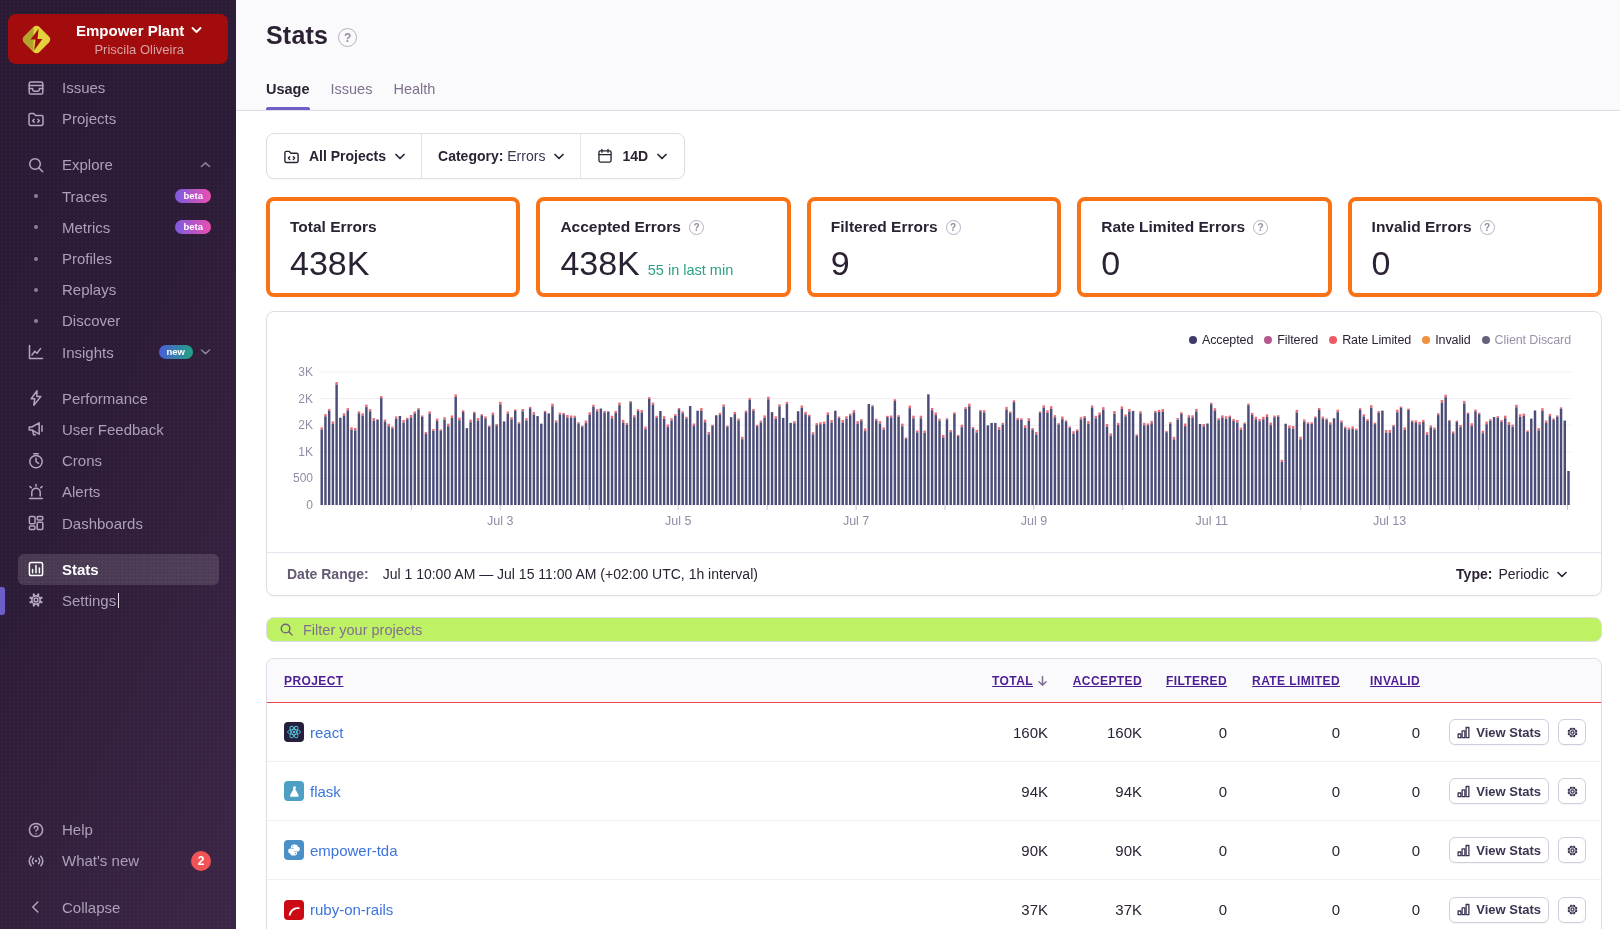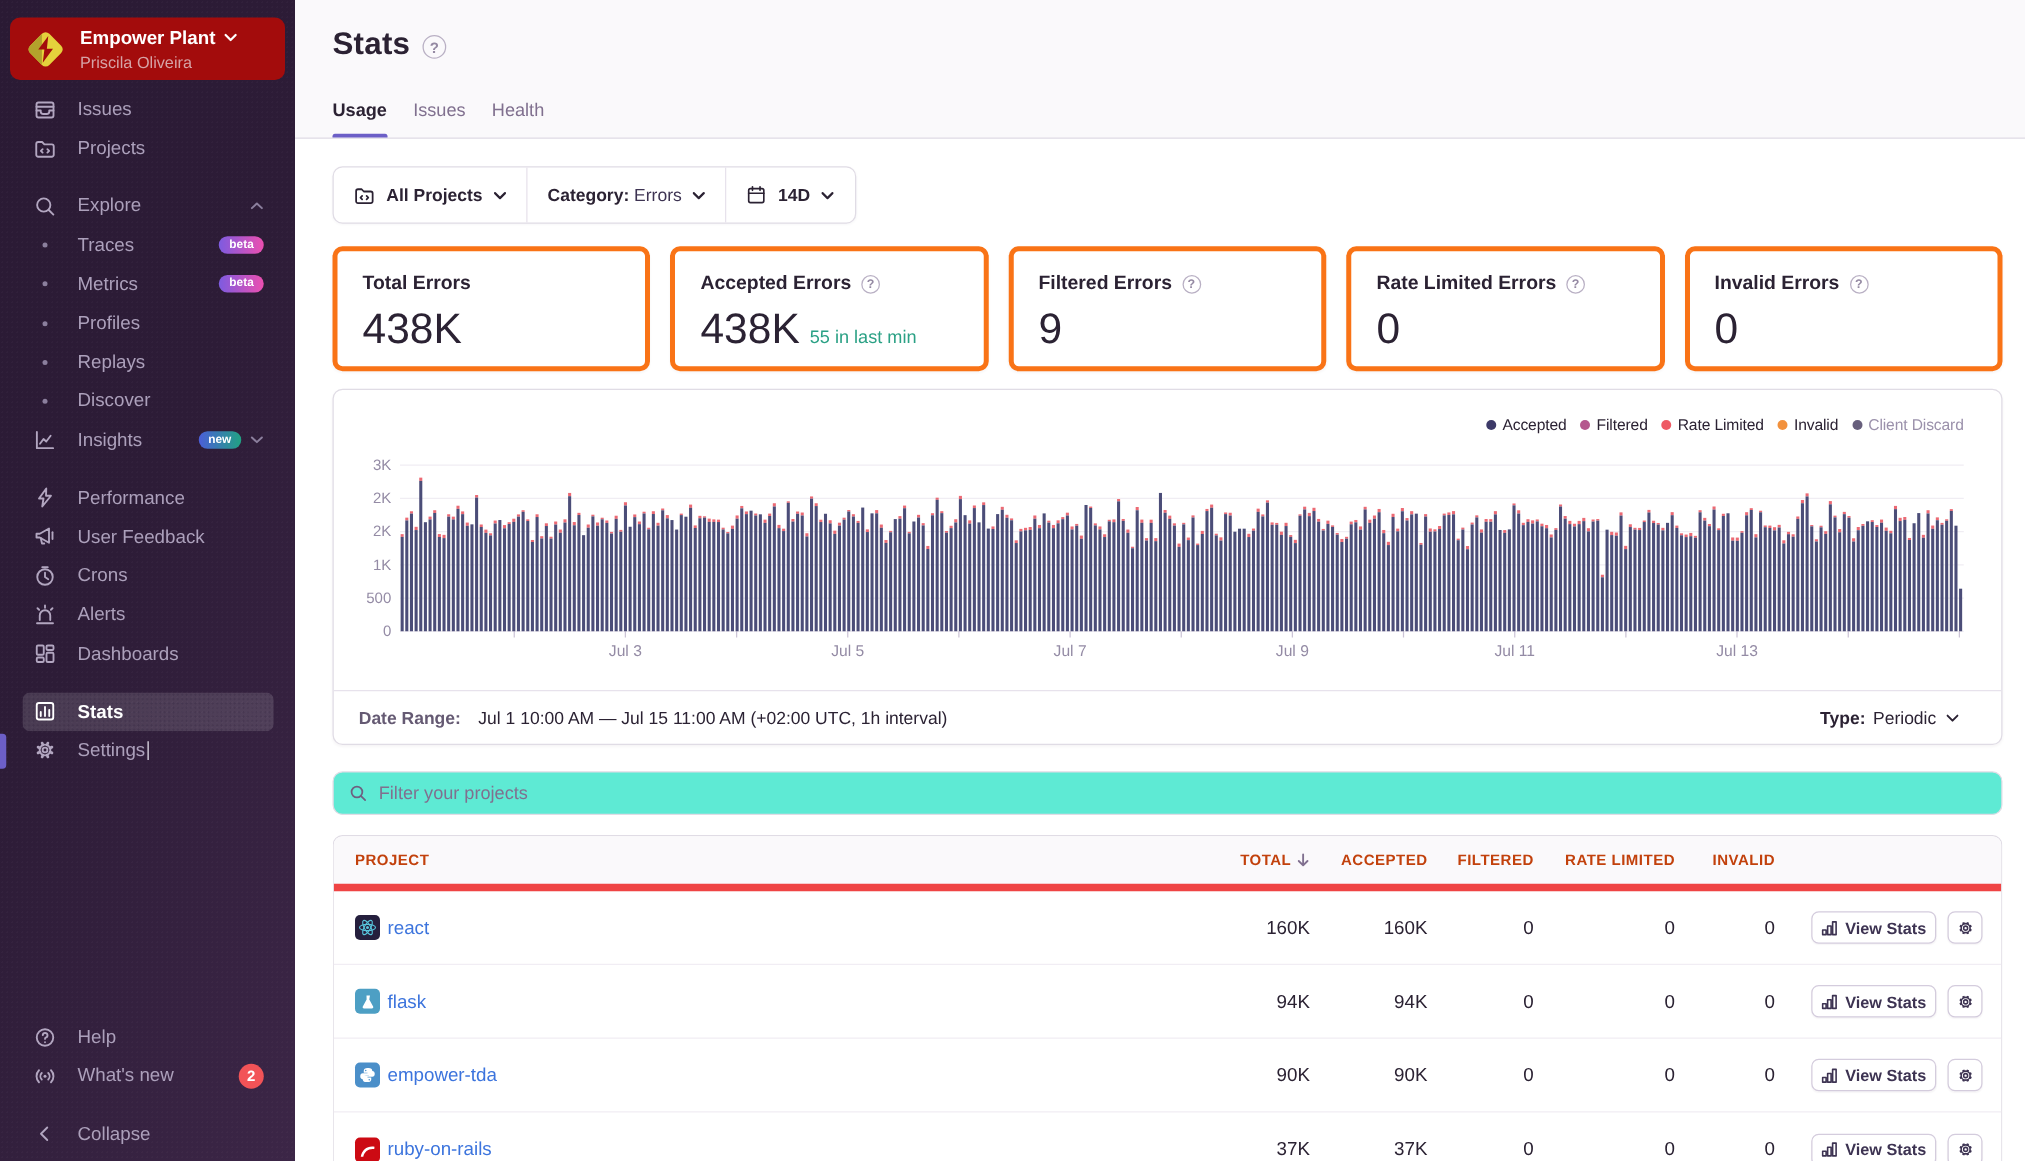--- a/index.html
+++ b/index.html
@@ -7,21 +7,21 @@
 body { font-family:"Liberation Sans", sans-serif; display:flex; background:#fff; color:#2b2233; }
 
 
 .sidebar { position:relative; width:236px; min-width:236px; height:929px;
   background:linear-gradient(115deg,#2a1a34 0%,#2d1c37 45%,#3c2647 100%); overflow:hidden; }
 .sb-dots { position:absolute; top:0; left:0; right:0; bottom:0;
   background-image:radial-gradient(rgba(255,255,255,0.022) 0.8px, transparent 0.8px);
   background-size:4px 4px; pointer-events:none; }
 .org { position:relative; margin:14px 8px 0; height:50px; background:#a30c0c; border-radius:8px;
   display:flex; align-items:center; padding:0 10px; }
-.org-txt { margin-left:9px; line-height:1; }
+.org-txt { margin-left:21px; line-height:1;text-align:center; }
 .org-name { font-size:15px; font-weight:bold; color:#fff; display:flex; align-items:center; }
 .org-user { font-size:13px; color:#d6a3a6; margin-top:5px; }
 nav { position:relative; margin-top:8px; }
 .it { height:31.2px; display:flex; align-items:center; padding:0 25px 0 27px; color:#aca0bb; font-size:15px; position:relative; }
 .it > svg:first-of-type { margin-right:17px; flex:none; }
 .it .dot { width:4px; height:4px; border-radius:50%; background:#8b7f9d; margin:0 24px 0 7px; flex:none; }
 .gap { height:15px; }
 .badge { margin-left:auto; font-size:9.5px; font-weight:bold; color:#fff; border-radius:7px; padding:2px 8px 2.5px; line-height:1; }
 .beta { background:linear-gradient(90deg,#7d5be0,#ec4fb0); }
 .newb { background:linear-gradient(90deg,#4b5ed8,#21a283); margin-left:auto; }
@@ -69,28 +69,28 @@
 .chartarea { position:relative; height:240px; }
 .legend { position:absolute; top:21px; right:30px; display:flex; align-items:center; font-size:12.5px; color:#2b2233; letter-spacing:-0.1px; }
 .legend .li { display:flex; align-items:center; margin-left:11px; }
 .legend .ld { width:8px; height:8px; border-radius:50%; margin-right:5px; }
 .cfoot { border-top:1px solid #e7e2ec; height:43px; display:flex; align-items:center; padding:0 20px; font-size:14px; }
 .cfoot b { color:#655a73; }
 .cfoot .rng { color:#2b2233; margin-left:14px; }
 .cfoot .right { margin-left:auto; margin-right:14px; display:flex; align-items:center; color:#2b2233; }
 .cfoot .right b { color:#2b2233; margin-right:6px; }
 
-.search { margin-top:21px; height:35px; border:1px solid #e0dce5; border-radius:8px; background:#5eead4;
+.search { margin-top:21px; height:25px; border:1px solid #e0dce5; border-radius:8px; background:#bef264;
   display:flex; align-items:center; padding:0 12px; color:#80708f; font-size:14.5px; }
 .search svg { margin-right:9px; }
 
 .tablepanel { margin-top:16px; border:1px solid #e0dce5; border-radius:8px 8px 0 0; border-bottom:none; background:#fff; overflow:hidden; }
 .trow { display:grid; grid-template-columns:1fr 100px 94px 85px 113px 80px 166px; align-items:center; padding:0 15px 0 17px; }
-.thead { height:44px; background:#faf9fb; border-bottom:6px solid #ef4444; font-size:12px; font-weight:bold;
-  color:#c2410c; letter-spacing:0.4px; }
+.thead { height:44px; background:#faf9fb; border-bottom:1px solid #ef4444; font-size:12px; font-weight:bold;
+  color:#4c1d95; letter-spacing:0.4px;text-decoration:underline; }
 .thead .num { display:flex; justify-content:flex-end; align-items:center; }
 .tr { height:59px; border-bottom:1px solid #f1edf4; font-size:15px; }
 .tr:last-child { border-bottom:none; }
 .num { text-align:right; }
 .proj { display:flex; align-items:center; }
 .picon { width:20px; height:20px; border-radius:4px; margin-right:6px; flex:none; display:flex; align-items:center; justify-content:center; }
 .pname { color:#3c74dd; }
 .actions { display:flex; justify-content:flex-end; align-items:center; }
 .vbtn { white-space:nowrap; height:26px; border:1px solid #d4ccdd; border-radius:6px; background:#fff; display:flex; align-items:center;
   padding:0 7px; font-size:13px; font-weight:bold; color:#3d3352; box-shadow:0 1px 1px rgba(43,34,51,0.04); }

